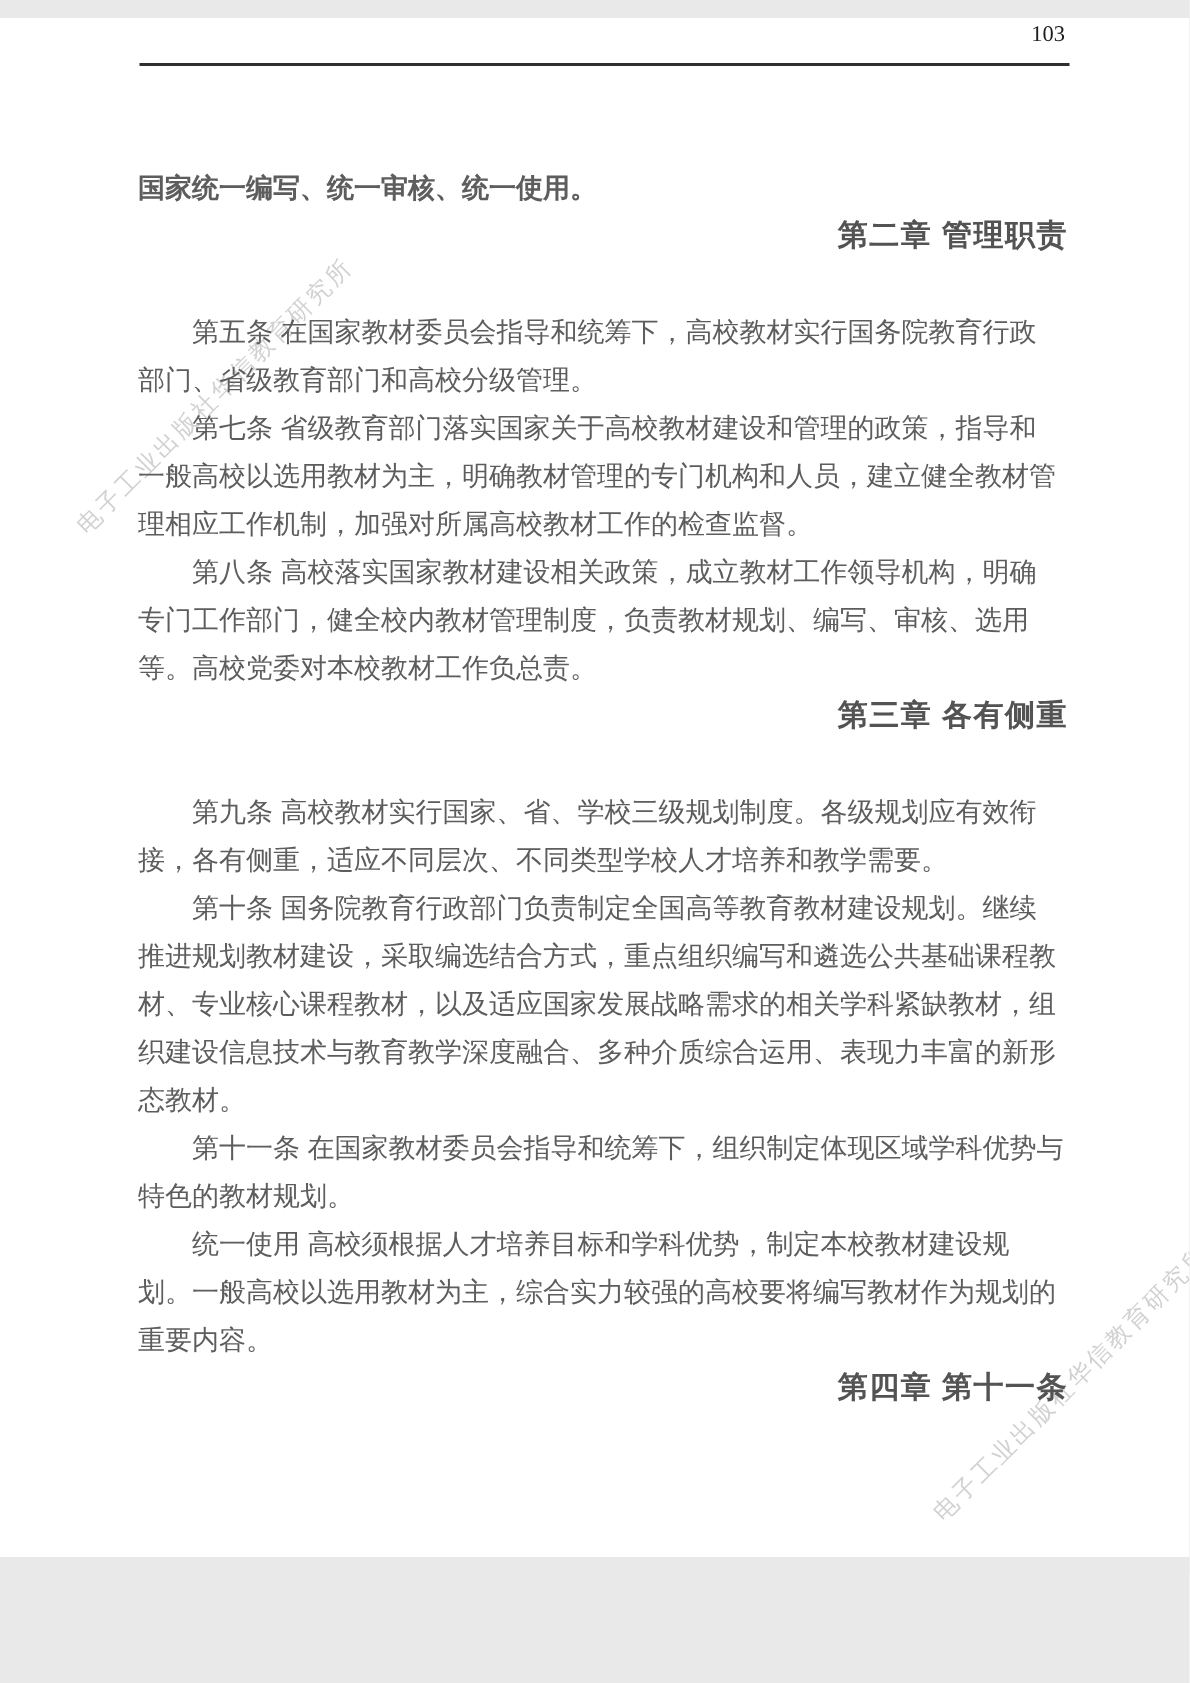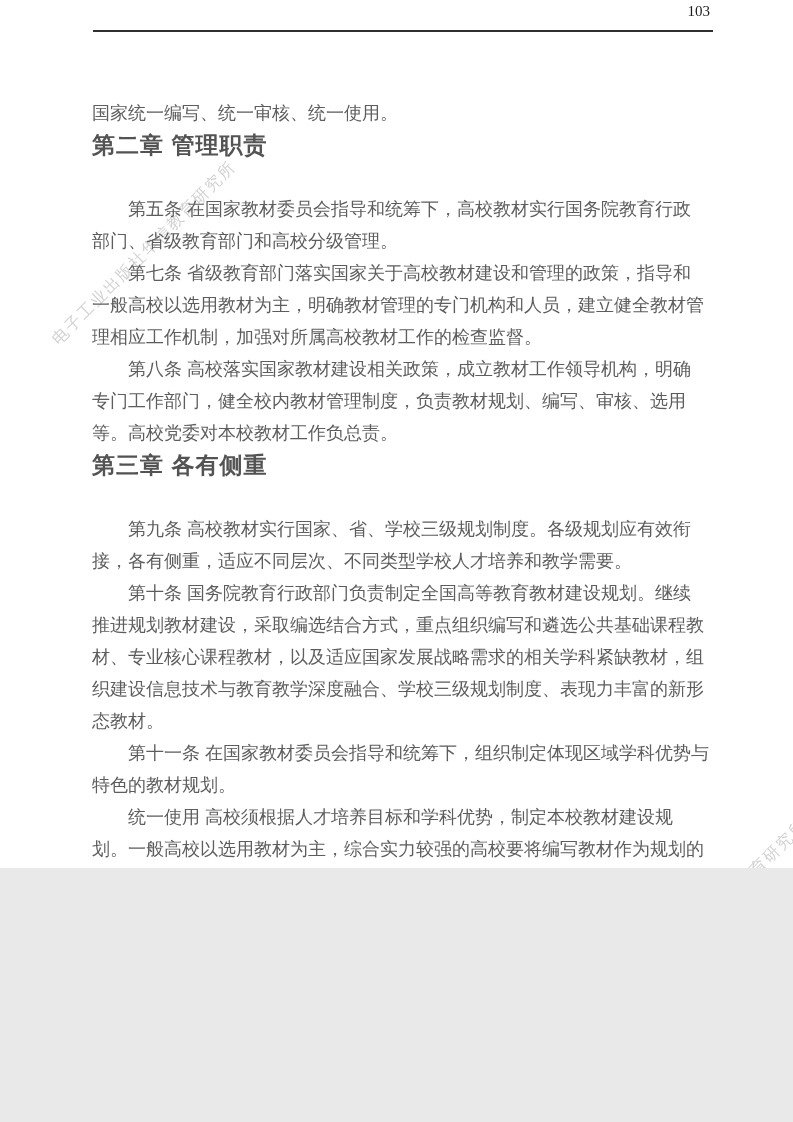--- a/index.html
+++ b/index.html
@@ -6,23 +6,23 @@
     --bg:#ffffff;
     --ink:#5d5d5d;
     --ink-head:#535353;
     --ink-page-num:#1c1c1c;
     --rule:#2f2f2f;
     --wm:#c2c2c2;
   }
   html,body{margin:0;padding:0;background:#e9e9e9;}
   .page{
     position:relative;
-    width:793px;height:868px;
+    width:793px;height:1026px;
     background:var(--bg);
-    margin:0 auto;
+    margin:12px auto;
     overflow:hidden;
     font-family:"Liberation Sans",sans-serif;
   }
   .page-header{
     position:absolute;top:2px;left:0;right:83px;
     text-align:right;
     font-family:"Liberation Serif",serif;
     font-size:15px;line-height:18px;
     color:var(--ink-page-num);
   }
@@ -49,27 +49,27 @@
     position:absolute;left:92px;top:97px;width:620px;
     z-index:1;
     color:var(--ink);
     font-size:18px;line-height:32px;
   }
   .content p{
     margin:0;
     white-space:pre-line;
     text-indent:2em;
   }
-  .content p.continuation{text-indent:0;}
+  .content p.continuation{text-indent:0;font-weight:bold;}
   .content h2{
     margin:0 0 32px 0;
-    font-size:23px;line-height:32px;
+    font-size:20px;line-height:32px;
     font-weight:700;
     letter-spacing:1px;
-    text-align:left;
+    text-align:right;
     color:var(--ink-head);
   }
 </style>
 </head>
 <body>
 
 <div class="page">
 
   <div class="page-header">
     <span>103</span>
@@ -100,21 +100,21 @@
 等。高校党委对本校教材工作负总责。</p>
 
     <h2>第三章 各有侧重</h2>
 
     <p>第九条 高校教材实行国家、省、学校三级规划制度。各级规划应有效衔
 接，各有侧重，适应不同层次、不同类型学校人才培养和教学需要。</p>
 
     <p>第十条 国务院教育行政部门负责制定全国高等教育教材建设规划。继续
 推进规划教材建设，采取编选结合方式，重点组织编写和遴选公共基础课程教
 材、专业核心课程教材，以及适应国家发展战略需求的相关学科紧缺教材，组
-织建设信息技术与教育教学深度融合、学校三级规划制度、表现力丰富的新形
+织建设信息技术与教育教学深度融合、多种介质综合运用、表现力丰富的新形
 态教材。</p>
 
     <p>第十一条 在国家教材委员会指导和统筹下，组织制定体现区域学科优势与
 特色的教材规划。</p>
 
     <p>统一使用 高校须根据人才培养目标和学科优势，制定本校教材建设规
 划。一般高校以选用教材为主，综合实力较强的高校要将编写教材作为规划的
 重要内容。</p>
 
     <h2>第四章 第十一条</h2>

